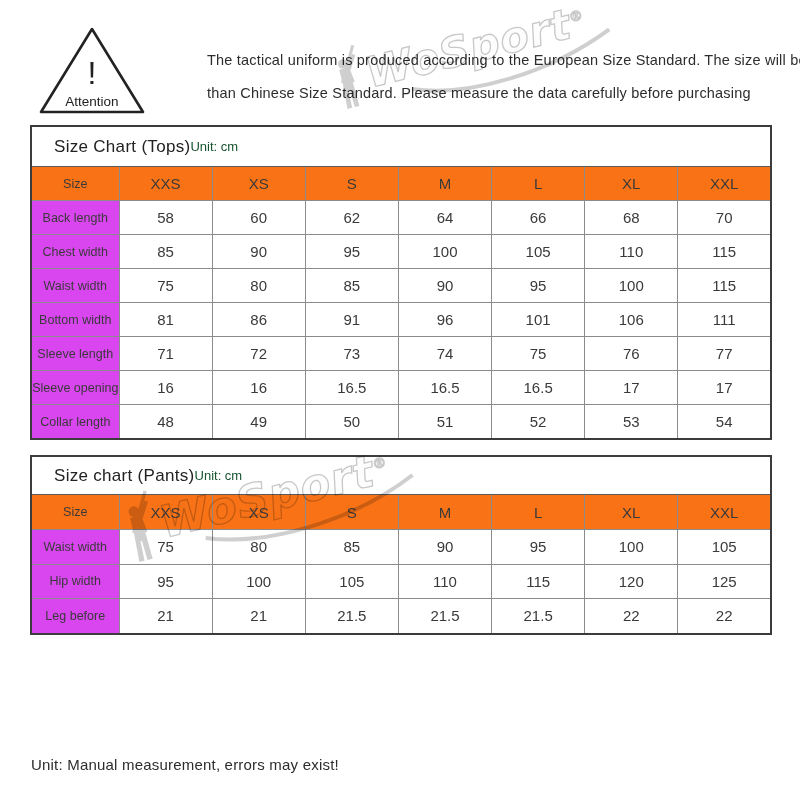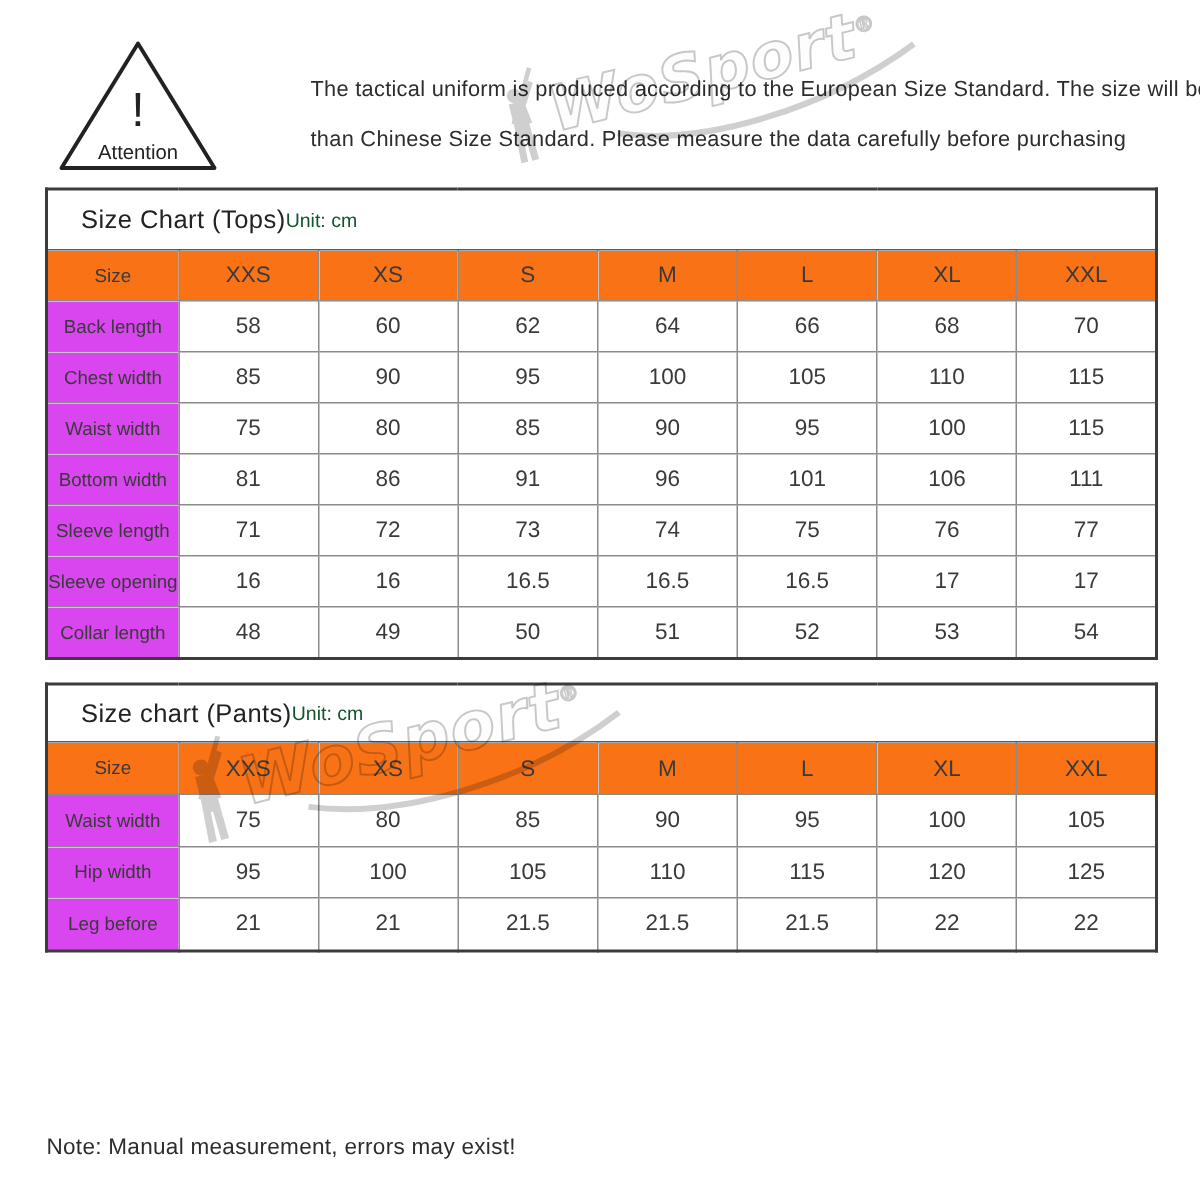--- a/index.html
+++ b/index.html
@@ -255,15 +255,15 @@
           <td>21</td>
           <td>21.5</td>
           <td>21.5</td>
           <td>21.5</td>
           <td>22</td>
           <td>22</td>
         </tr>
       </tbody>
   </table>
 
-  <div class="note">Note: Manual measurement, errors may exist!</div>
+  <div class="note">Unit: Manual measurement, errors may exist!</div>
 
 </div>
 
 </body></html>

